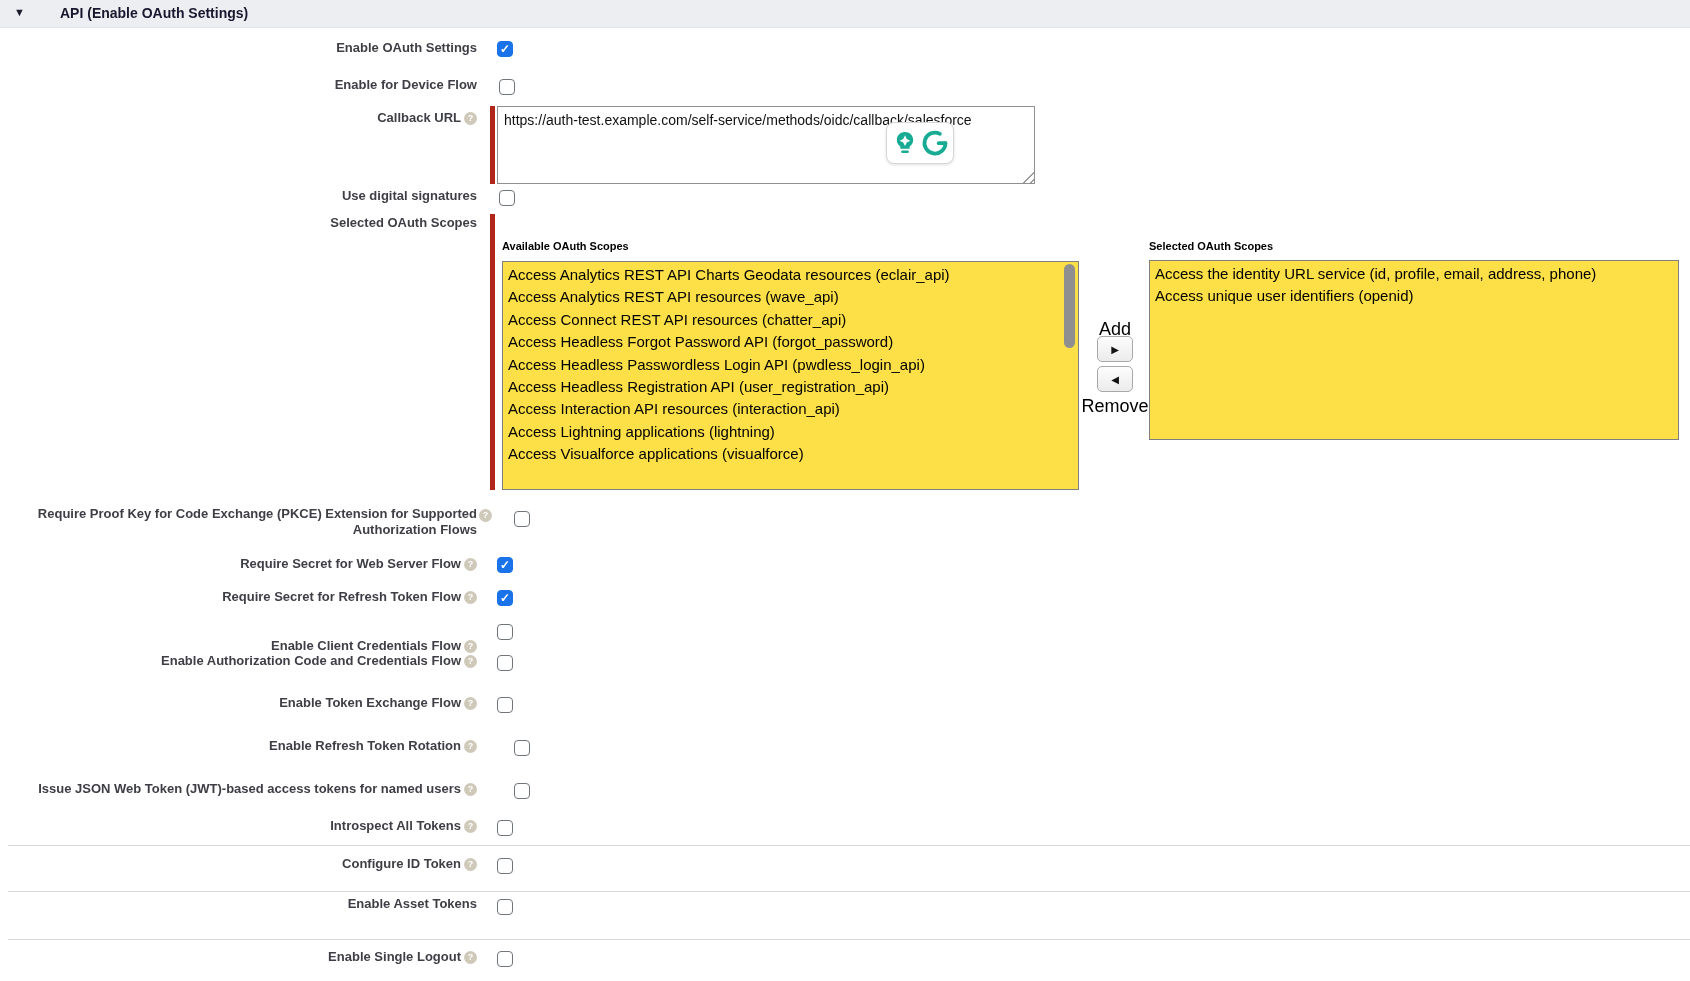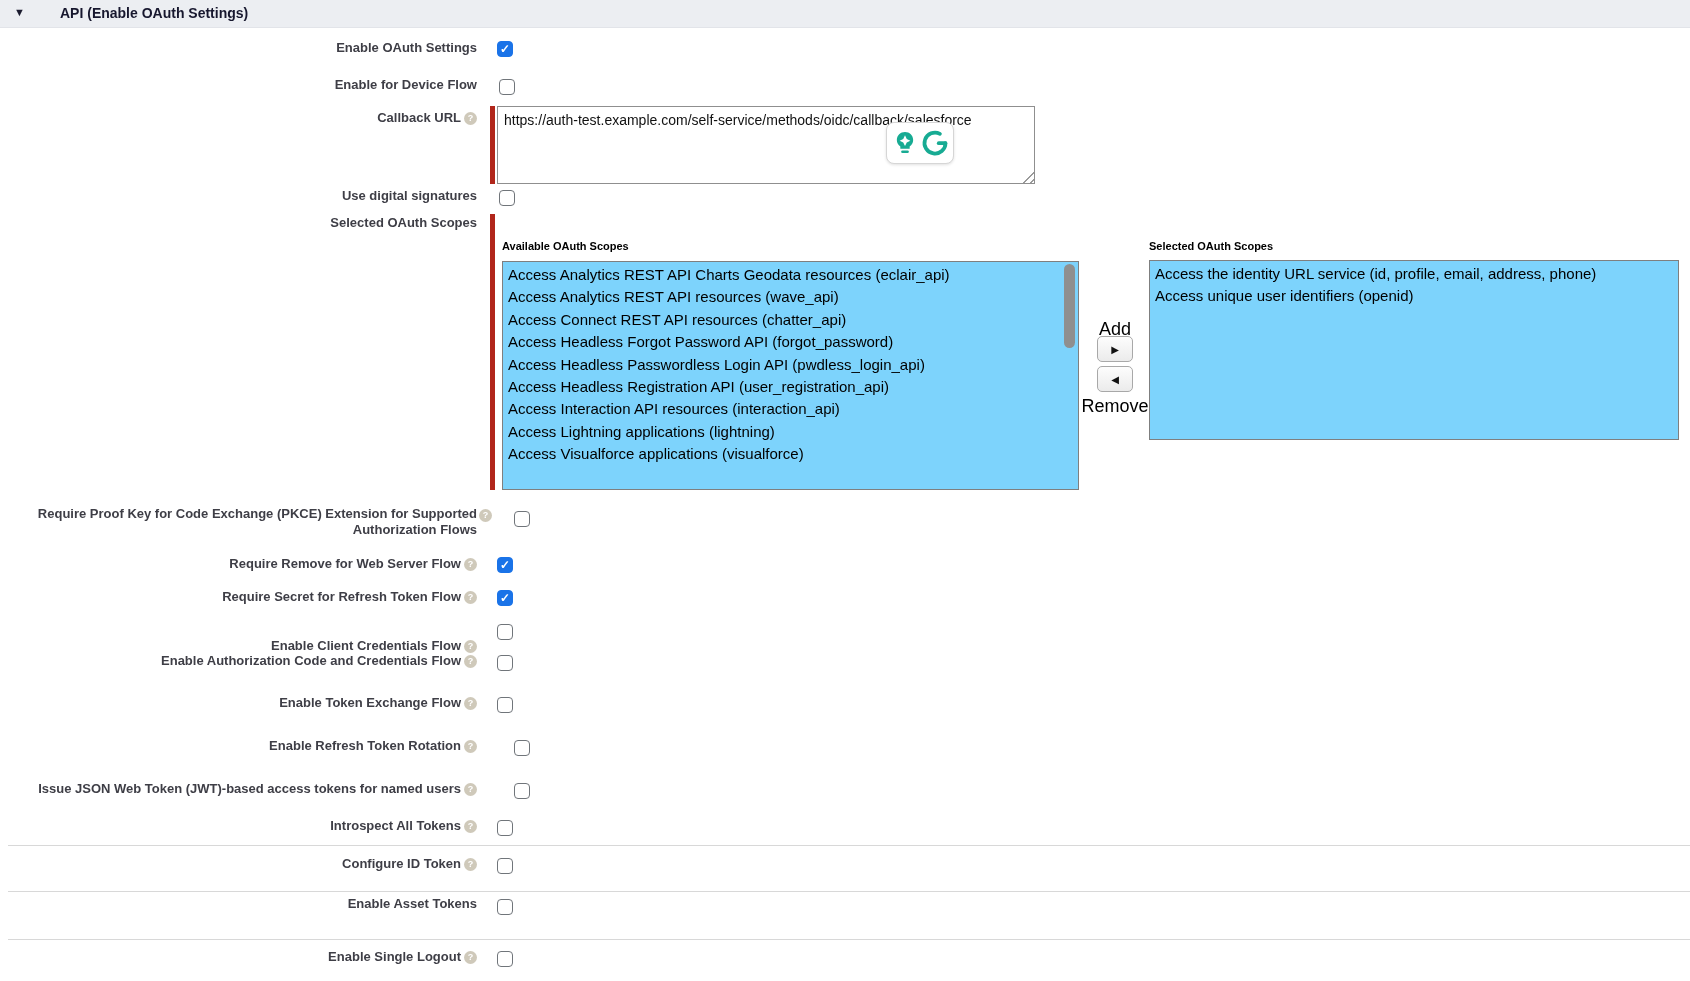--- a/index.html
+++ b/index.html
@@ -41,21 +41,21 @@
   .resize-corner{position:absolute;left:1022px;top:171px;width:12px;height:12px;
     background:repeating-linear-gradient(135deg,#9a9a9a 0 1.5px,transparent 1.5px 4.5px);
     clip-path:polygon(100% 0,100% 100%,0 100%);cursor:nwse-resize;}
   .ext-pill{position:absolute;left:886px;top:122px;width:66px;height:40px;background:#fff;
     border:1px solid #d6d6d6;border-radius:8px;box-shadow:0 1px 3px rgba(0,0,0,.12);
     display:flex;align-items:center;justify-content:center;gap:2px;}
   .ext-pill svg{width:28px;height:28px;cursor:pointer;}
 
   
   .list-header{position:absolute;font-size:11px;font-weight:bold;color:#000;text-align:left;}
-  .listbox{position:absolute;box-sizing:border-box;border:1px solid #7f7f7f;background:#7dd3fc;
+  .listbox{position:absolute;box-sizing:border-box;border:1px solid #7f7f7f;background:#fde047;
     font-size:15px;color:#000;overflow:hidden;padding:2px 0 0 5px;}
   .list-option{line-height:22.4px;white-space:nowrap;cursor:default;}
   .scroll-thumb{position:absolute;left:1064px;top:264px;width:11px;height:84px;
     background:#8f8f8f;border-radius:6px;cursor:pointer;}
   .mini-btn{position:absolute;width:36px;height:26px;box-sizing:border-box;border:1px solid #a8a8a8;
     border-radius:5px;background:linear-gradient(#fdfdfd,#ebebeb);display:flex;align-items:center;
     justify-content:center;font-size:10px;color:#111;cursor:pointer;}
   .btn-cap{position:absolute;width:72px;text-align:center;font-size:18px;color:#000000;}
 
   .divider{position:absolute;left:8px;width:1682px;height:1px;background:#d8d8d8;}
@@ -146,21 +146,21 @@
 
   <div class="flabel wrap" style="top:506px;left:23px;width:454px;display:block">
     <span class="txt">Require Proof Key for Code Exchange (PKCE) Extension for Supported Authorization Flows</span>
   </div>
   <span class="help" style="position:absolute;left:479px;top:508px">?</span>
   <div class="checkbox" style="left:514px;top:511px">
     
   </div>
 
   <div class="flabel" style="top:556px">
-    <span class="txt">Require Remove for Web Server Flow</span>
+    <span class="txt">Require Secret for Web Server Flow</span>
     <span class="help">?</span>
   </div>
   <div class="checkbox checked" style="left:497px;top:557px">
     <span class="mark">✓</span>
   </div>
 
   <div class="flabel" style="top:589px">
     <span class="txt">Require Secret for Refresh Token Flow</span>
     <span class="help">?</span>
   </div>

